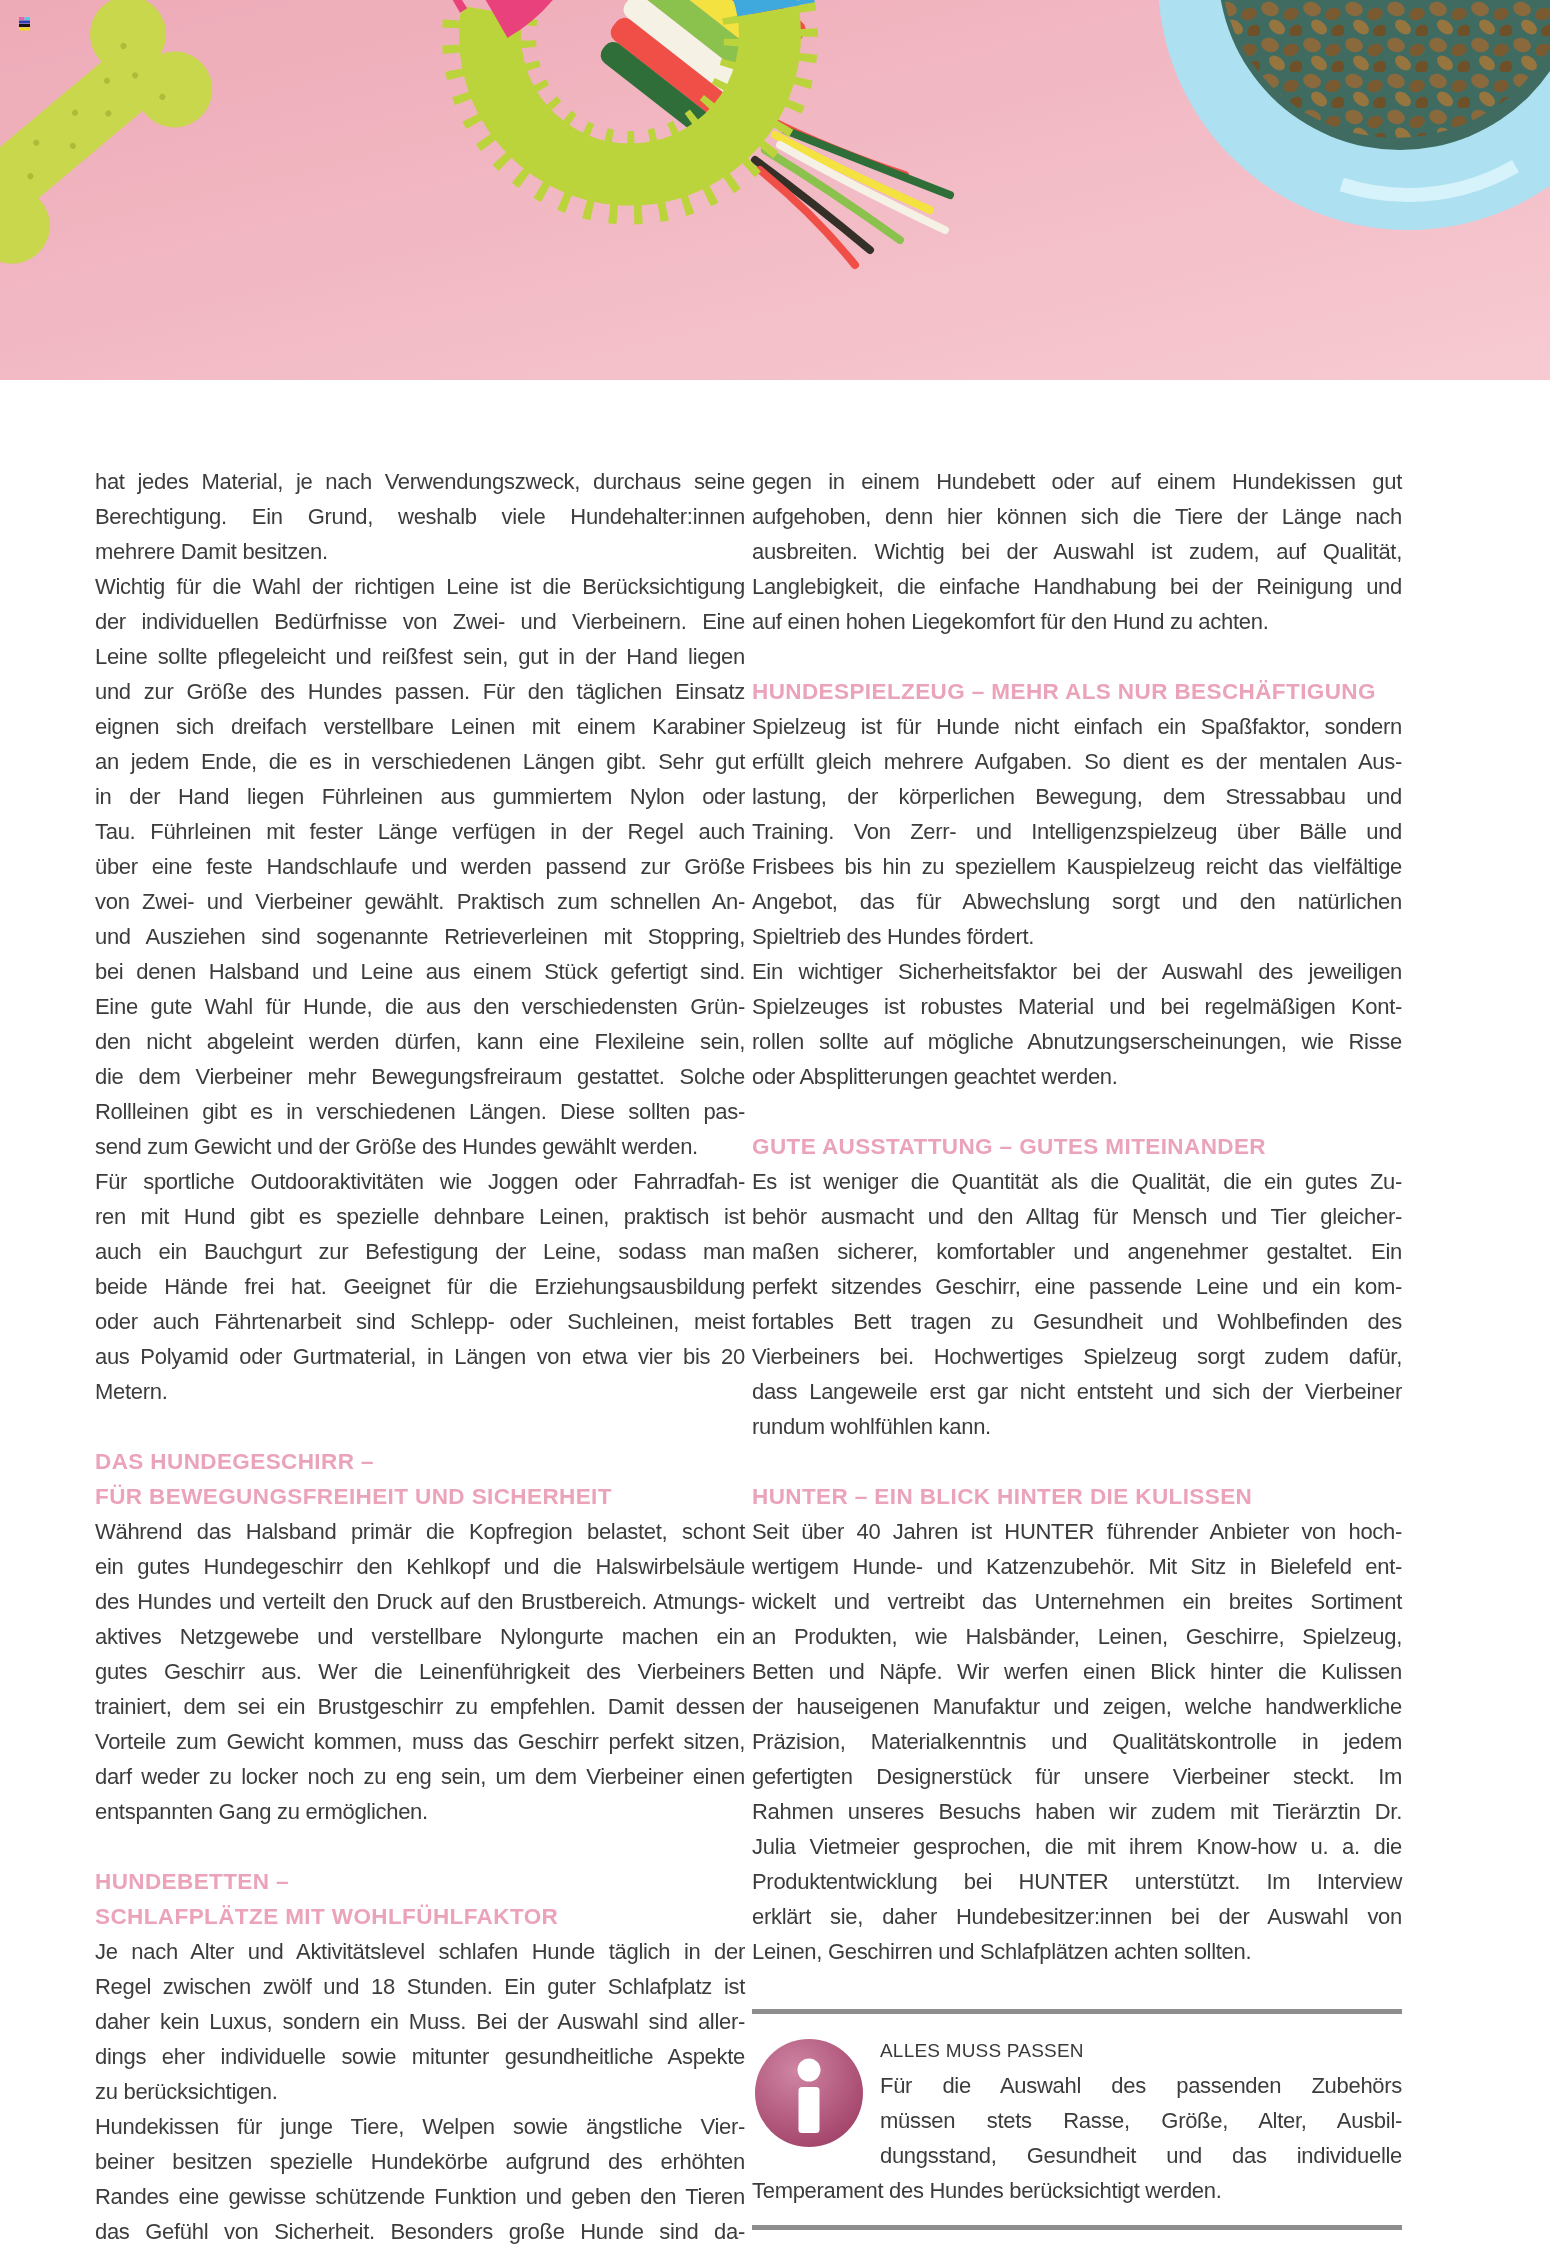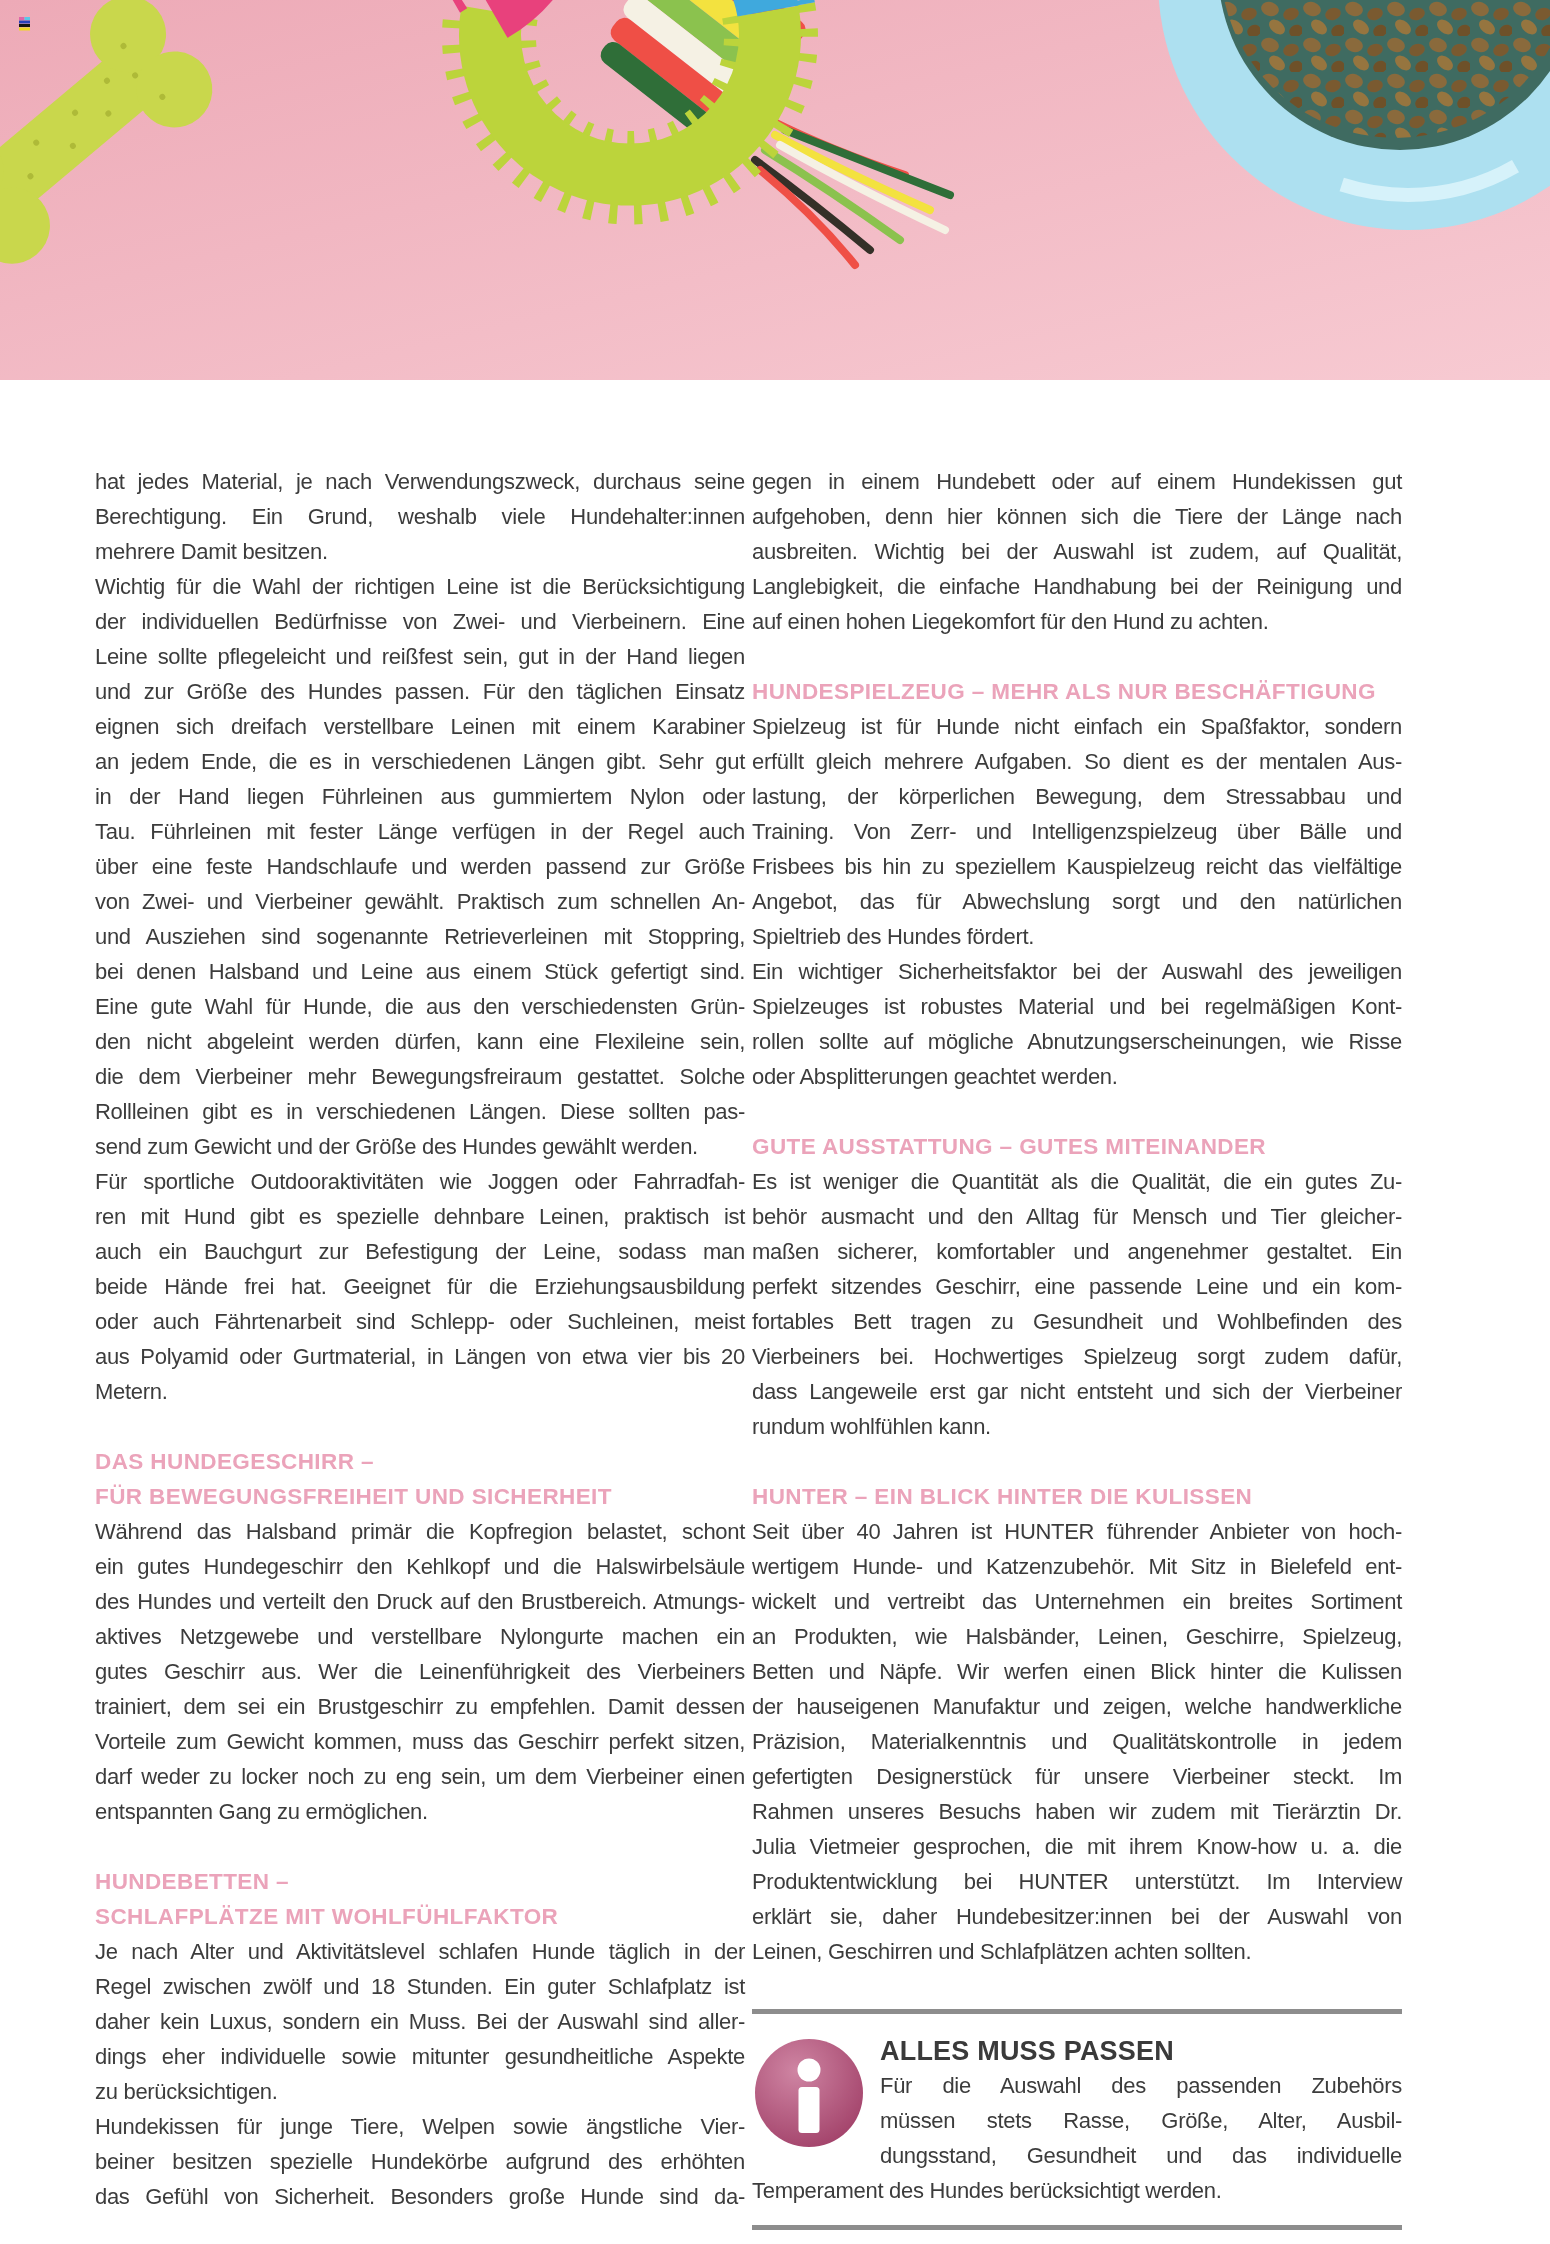--- a/index.html
+++ b/index.html
@@ -28,21 +28,21 @@
   }
   .hline{line-height:35px;font-size:22.5px;text-align:left;}
   .info-box{
     margin-top:40px;position:relative;
     border-top:5px solid var(--rule-color,#8d8d8d);
     border-bottom:5px solid var(--rule-color,#8d8d8d);
     padding:20px 0 17px 0;
   }
   .info-icon{position:absolute;left:2px;top:24px;}
   .info-title{
-    margin-left:128px;font-weight:bold;font-size:27px;line-height:34px;
+    margin-left:128px;font-weight:normal;font-size:19px;line-height:34px;
     color:#3a3a3a;letter-spacing:.2px;
   }
   .info-text .line.indent{margin-left:128px;}
 </style>
 </head>
 <body>
 
 <svg class="photo" width="1550" height="380" viewBox="0 0 1550 380" aria-hidden="true">
   <defs>
     <linearGradient id="bgg" x1="0" y1="0" x2="1" y2="1">
@@ -195,20 +195,21 @@
     <div class="para">
       <div class="line">Je nach Alter und Aktivitätslevel schlafen Hunde täglich in der</div>
       <div class="line">Regel zwischen zwölf und 18 Stunden. Ein guter Schlafplatz ist</div>
       <div class="line">daher kein Luxus, sondern ein Muss. Bei der Auswahl sind aller-</div>
       <div class="line">dings eher individuelle sowie mitunter gesundheitliche Aspekte</div>
       <div class="line last">zu berücksichtigen.</div>
     </div>
     <div class="para">
       <div class="line">Hundekissen für junge Tiere, Welpen sowie ängstliche Vier-</div>
       <div class="line">beiner besitzen spezielle Hundekörbe aufgrund des erhöhten</div>
+      <div class="line">Randes eine gewisse schützende Funktion und geben den Tieren</div>
       <div class="line">das Gefühl von Sicherheit. Besonders große Hunde sind da-</div>
     </div>
   </div>
 
 <div class="col col-right">
 
 <div class="para">
       <div class="line">gegen in einem Hundebett oder auf einem Hundekissen gut</div>
       <div class="line">aufgehoben, denn hier können sich die Tiere der Länge nach</div>
       <div class="line">ausbreiten. Wichtig bei der Auswahl ist zudem, auf Qualität,</div>

